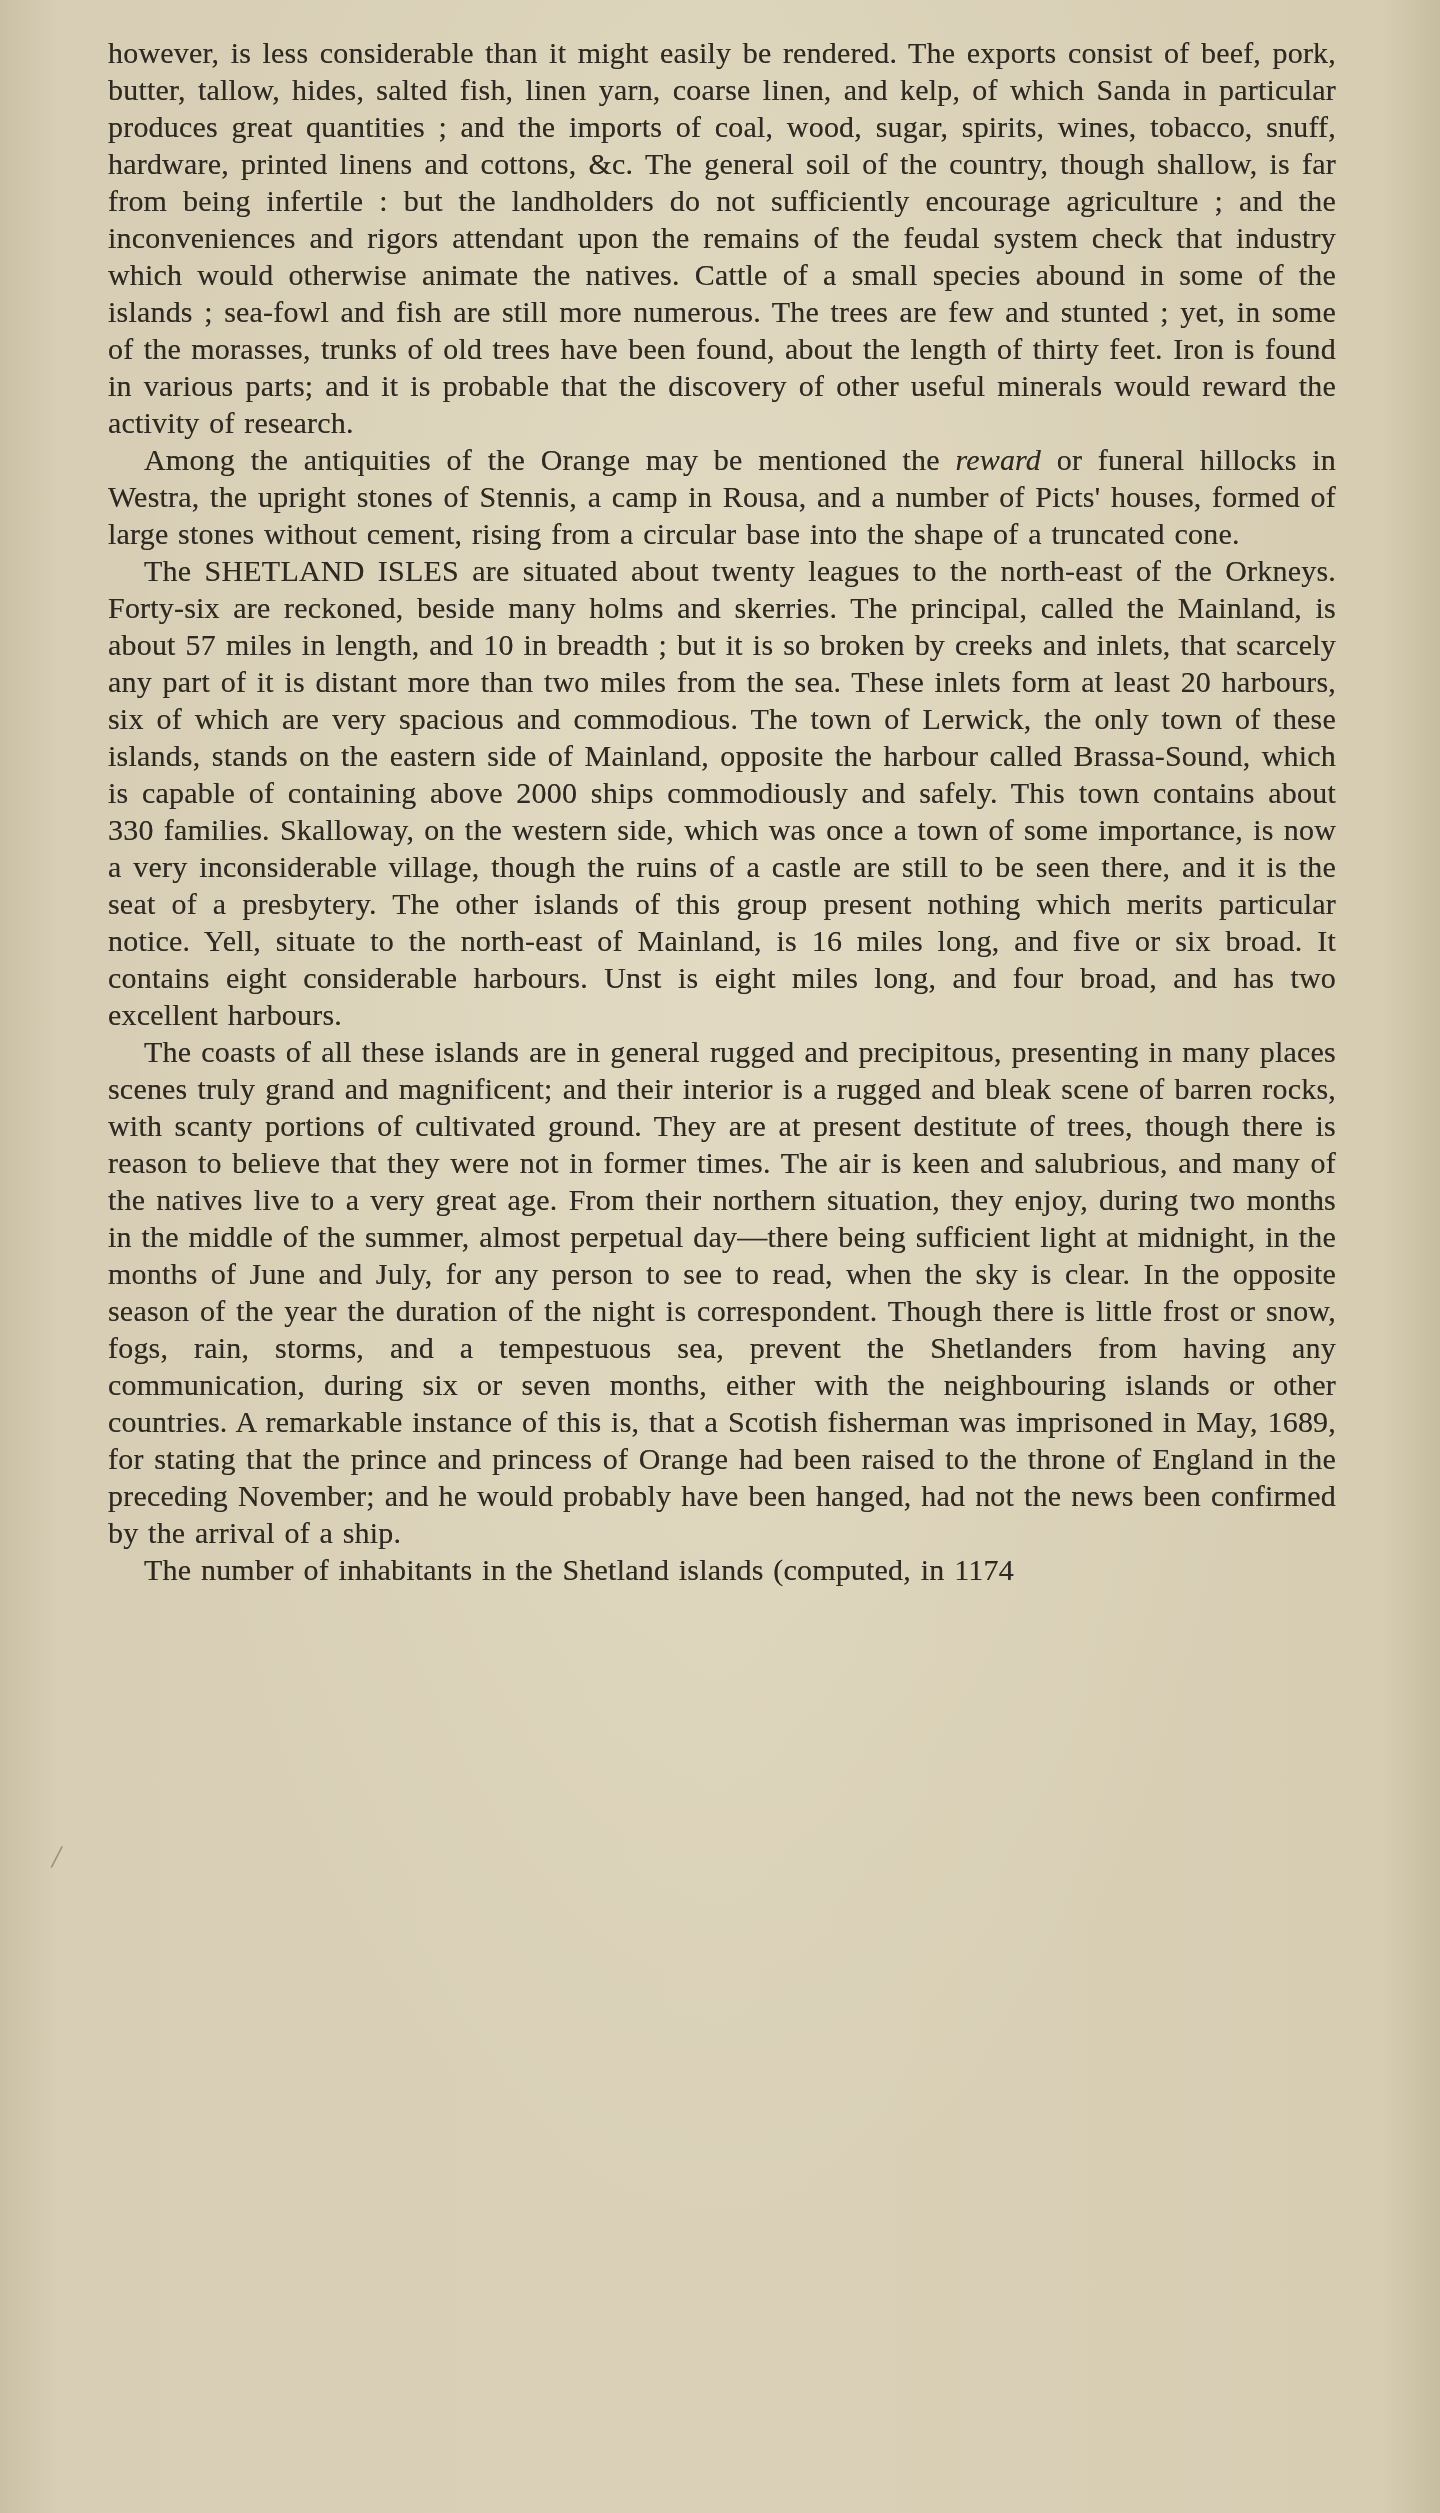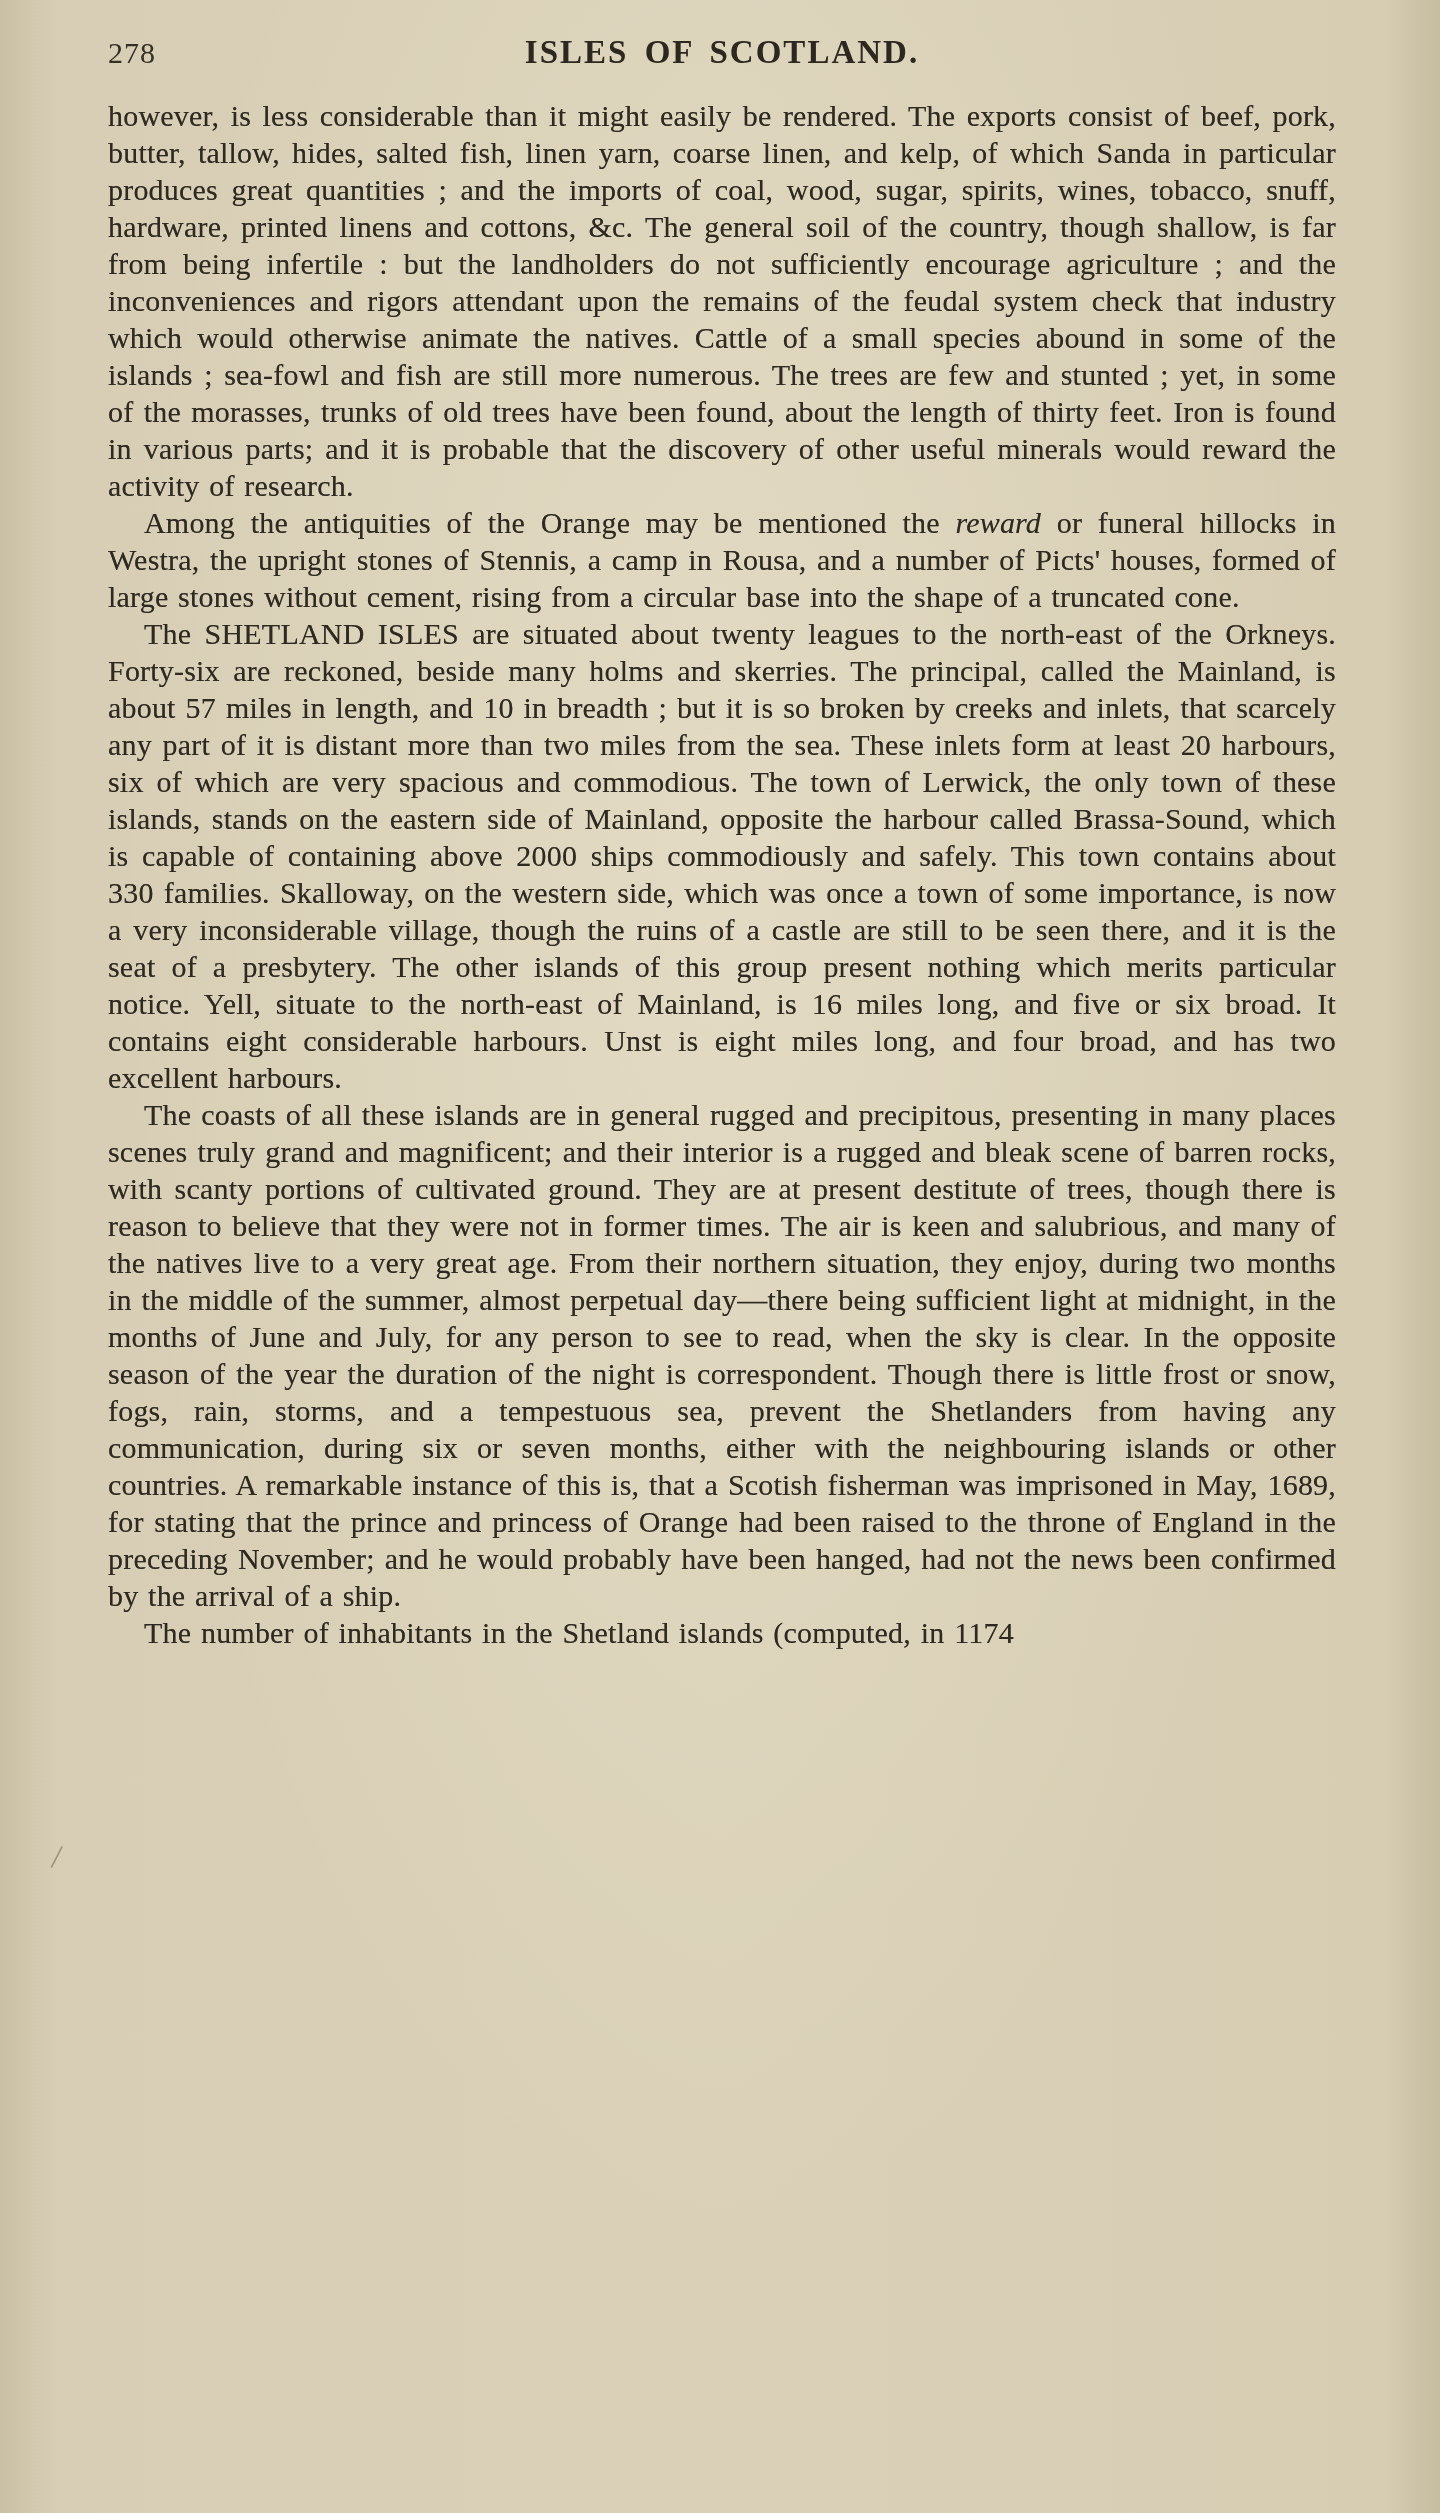--- a/index.html
+++ b/index.html
@@ -70,25 +70,20 @@
     top: 1838px;
     font-size: 34px;
     color: rgba(110, 98, 74, 0.55);
     transform: rotate(8deg);
   }
 </style>
 </head>
 <body>
 
 <div class="page">
-  <header class="page-header">
-    <span class="page-number">278</span>
-    <h1 class="running-title">ISLES OF SCOTLAND.</h1>
-    <span class="header-spacer"></span>
-  </header>
 
   <main class="text-block" id="paragraphs">
       <p class="para"><span>however, is less considerable than it might easily be rendered.  The exports consist of beef, pork, butter, tallow, hides, salted fish, linen yarn, coarse linen, and kelp, of which Sanda in particular produces great quantities ; and the imports of coal, wood, sugar, spirits, wines, tobacco, snuff, hardware, printed linens and cottons, &amp;c.  The general soil of the country, though shallow, is far from being infertile : but the landholders do not sufficiently encourage agriculture ; and the inconveniences and rigors attendant upon the remains of the feudal system check that industry which would otherwise animate the natives.  Cattle of a small species abound in some of the islands ; sea-fowl and fish are still more numerous.  The trees are few and stunted ; yet, in some of the morasses, trunks of old trees have been found, about the length of thirty feet.  Iron is found in various parts; and it is probable that the discovery of other useful minerals would reward the activity of research.</span></p>
       <p class="para indent"><span>Among the antiquities of the Orange may be mentioned the </span><span class="italic">reward</span><span> or funeral hillocks in Westra, the upright stones of Stennis, a camp in Rousa, and a number of Picts' houses, formed of large stones without cement, rising from a circular base into the shape of a truncated cone.</span></p>
       <p class="para indent"><span>The SHETLAND ISLES are situated about twenty leagues to the north-east of the Orkneys.  Forty-six are reckoned, beside many holms and skerries.  The principal, called the Mainland, is about 57 miles in length, and 10 in breadth ; but it is so broken by creeks and inlets, that scarcely any part of it is distant more than two miles from the sea.  These inlets form at least 20 harbours, six of which are very spacious and commodious.  The town of Lerwick, the only town of these islands, stands on the eastern side of Mainland, opposite the harbour called Brassa-Sound, which is capable of containing above 2000 ships commodiously and safely.  This town contains about 330 families.  Skalloway, on the western side, which was once a town of some importance, is now a very inconsiderable village, though the ruins of a castle are still to be seen there, and it is the seat of a presbytery.  The other islands of this group present nothing which merits particular notice.  Yell, situate to the north-east of Mainland, is 16 miles long, and five or six broad.  It contains eight considerable harbours.  Unst is eight miles long, and four broad, and has two excellent harbours.</span></p>
       <p class="para indent"><span>The coasts of all these islands are in general rugged and precipitous, presenting in many places scenes truly grand and magnificent; and their interior is a rugged and bleak scene of barren rocks, with scanty portions of cultivated ground.  They are at present destitute of trees, though there is reason  to believe that they were  not  in former times.  The air is keen and salubrious, and many of the natives live to a  very great age.  From their northern situation, they enjoy, during two months in the middle of the summer, almost perpetual day—there being sufficient light at midnight, in the months of June and July, for any person to see to read, when the sky is clear.  In the opposite season of the year the duration of the night is correspondent.  Though there is little frost or snow, fogs, rain, storms, and a tempestuous sea, prevent the Shetlanders from having any communication, during six or seven months, either with the neighbouring islands or other countries.  A remarkable instance of this is, that a Scotish fisherman was imprisoned in May, 1689, for stating that the prince and princess of Orange had been raised to the throne of England in the preceding November; and he would probably have been hanged, had not the news been confirmed by the arrival of a ship.</span></p>
       <p class="para indent"><span>The number of inhabitants in the Shetland islands (computed, in 1174</span></p>
     </main>
 
   <div class="pencil-mark">/</div>

